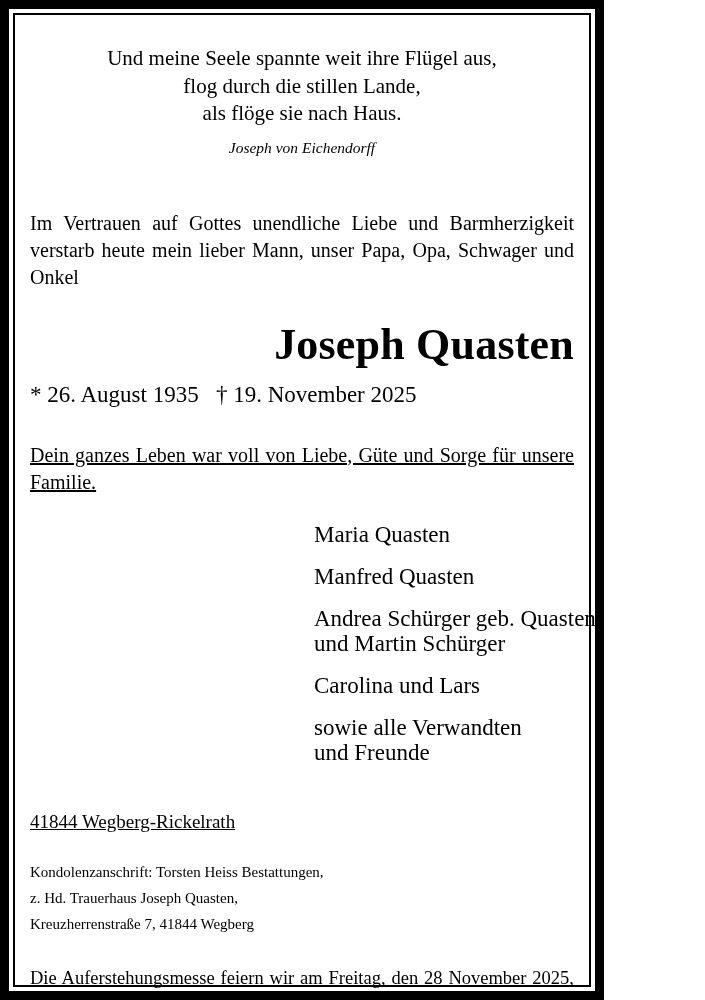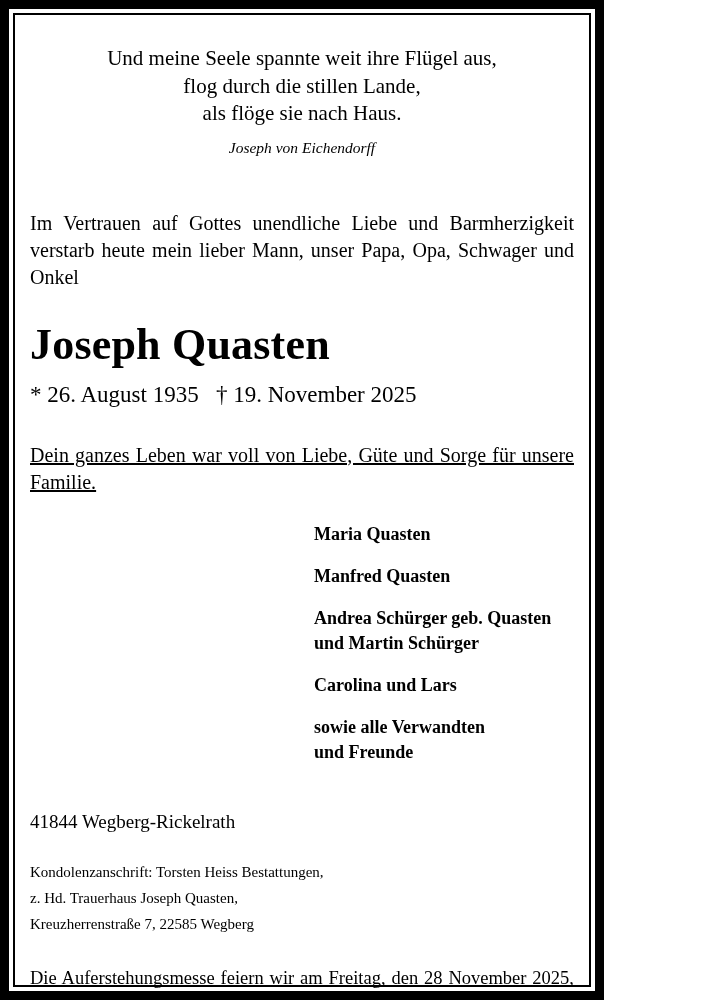--- a/index.html
+++ b/index.html
@@ -80,21 +80,21 @@
     margin-top: 53px;
   }
 
   .tribute-par {
     margin-top: 33px;
     text-decoration: underline;
   }
 
   
   .deceased-name {
-    text-align: left;
+    text-align: right;
     font-weight: bold;
     font-size: 44px;
     line-height: 50px;
     margin-top: 29px;
     letter-spacing: 0.2px;
   }
 
   .life-dates {
     text-align: left;
     font-size: 23px;
@@ -108,36 +108,37 @@
     margin-left: 284px;
     margin-top: 26px;
   }
 
   .missing-you {
     font-size: 20px;
     line-height: 26px;
   }
 
   .survivor-group {
-    font-weight: bold;
-    font-size: 18px;
+    font-weight: normal;
+    font-size: 23px;
     line-height: 25px;
     margin-top: 17px;
   }
 
   .survivor-line {
     display: block;
     white-space: pre;
   }
 
   
   .city-line {
     font-size: 19px;
     line-height: 26px;
     margin-top: 44px;
+    text-decoration: underline;
   }
 
   .condolence-block {
     font-size: 15px;
     line-height: 26px;
     margin-top: 24px;
   }
 
   .condolence-line {
     display: block;
@@ -202,19 +203,19 @@
         <span class="survivor-line">und Freunde</span>
       </div>
 
     </div>
 
     <div class="city-line">41844 Wegberg-Rickelrath</div>
 
     <div class="condolence-block">
       <span class="condolence-line">Kondolenzanschrift: Torsten Heiss Bestattungen,</span>
       <span class="condolence-line">z. Hd. Trauerhaus Joseph Quasten,</span>
-      <span class="condolence-line">Kreuzherrenstraße 7, 22585 Wegberg</span>
+      <span class="condolence-line">Kreuzherrenstraße 7, 41844 Wegberg</span>
     </div>
 
     <p class="service-par">Die Auferstehungsmesse feiern wir am Freitag, den 28 November 2025, um 13:30 Uhr in der Kirche „St. Mariä Himmelfahrt“ Rickelrath. Anschließend erfolgt die Beerdigung auf dem Friedhof Rickelrath.</p>
 
   </div>
 </div>
 
 </body></html>

